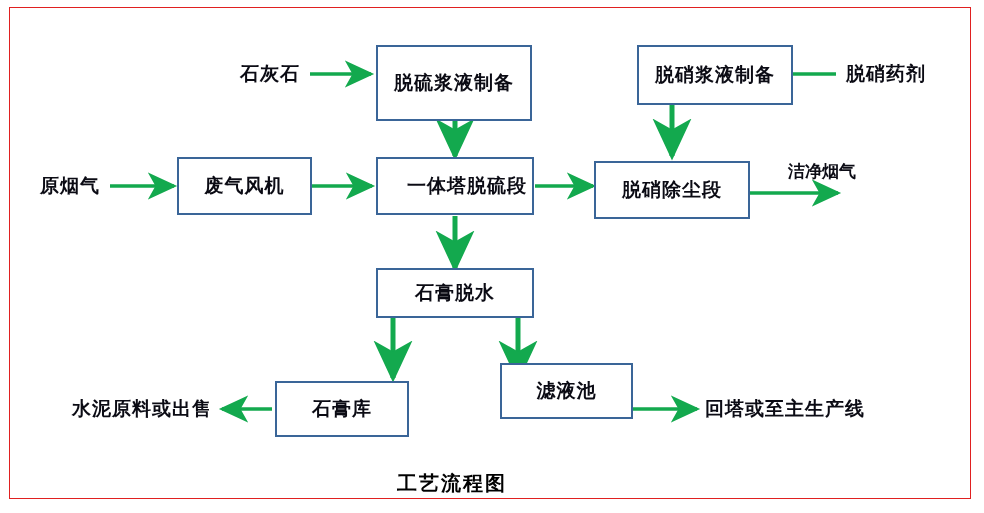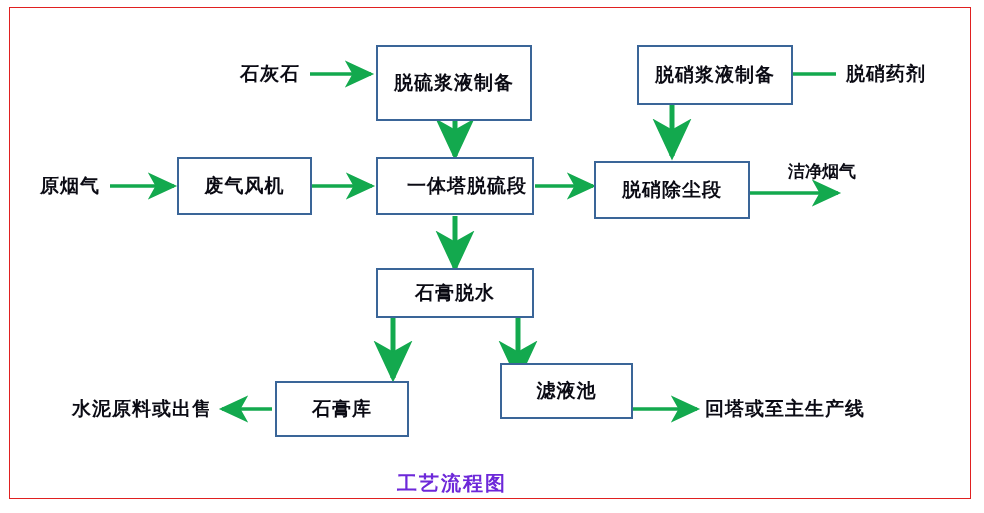--- a/index.html
+++ b/index.html
@@ -68,21 +68,21 @@
     font-weight: bold;
     font-size: 17px;
     letter-spacing: 0px;
     white-space: nowrap;
     background: transparent;
     margin-left: 36px;
   }
   
   #caption {
     position: absolute;
-    color: #6d28d9;
+    color: #000000;
     font-weight: bold;
     font-size: 20px;
     letter-spacing: 2px;
     white-space: nowrap;
     text-align: center;
   }
 </style>
 </head>
 <body>
 

